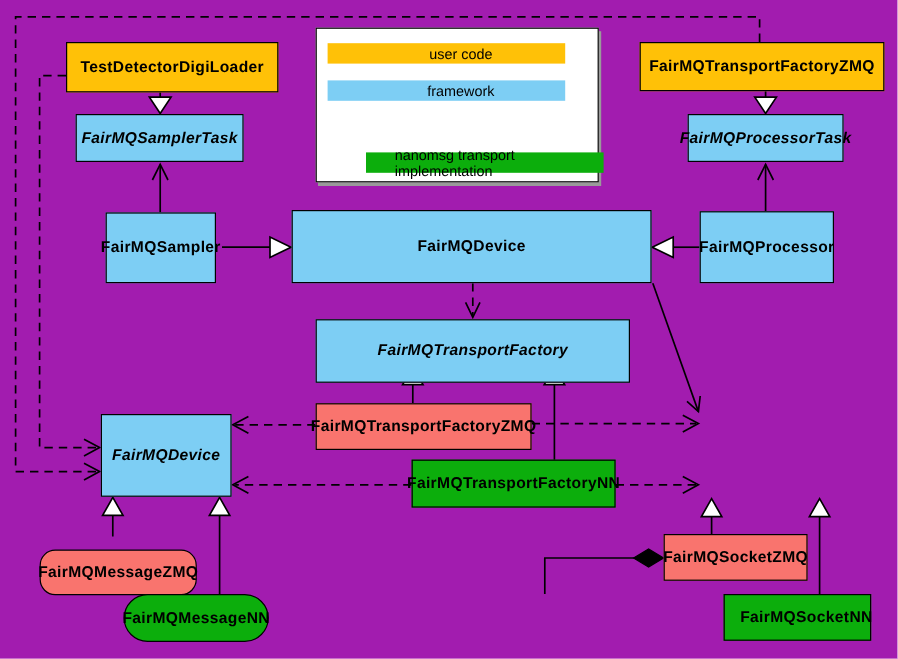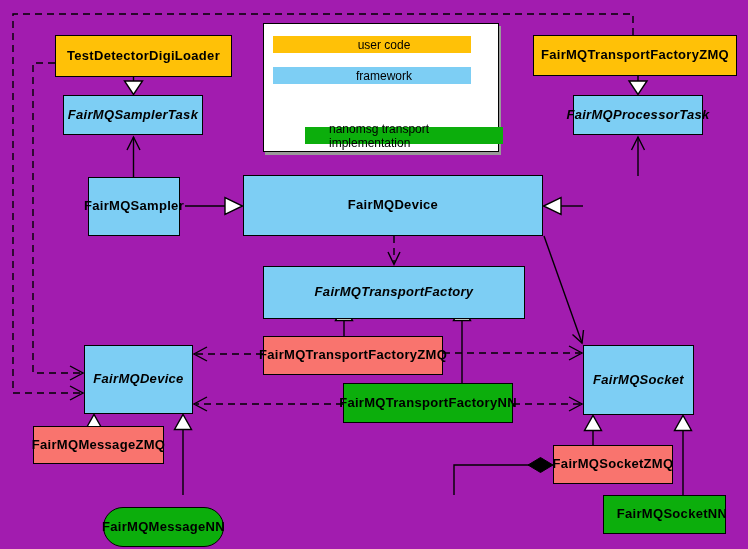--- a/index.html
+++ b/index.html
@@ -29,22 +29,22 @@
   #n-samplertask{left:63px;top:95px;width:140px;height:40px;}
   #n-processortask{left:573px;top:95px;width:130px;height:40px;}
   #n-sampler{left:73px;top:177px;width:92px;height:59px;margin-left:15px;}
   #n-device{left:243px;top:175px;width:300px;height:61px;}
   #n-processor{left:583px;top:176px;width:112px;height:60px;}
   #n-transportfactory{left:263px;top:266px;width:262px;height:53px;}
   #n-tfzmq{left:263px;top:336px;width:180px;height:39px;}
   #n-tfnn{left:343px;top:383px;width:170px;height:40px;}
   #n-message{left:84px;top:345px;width:109px;height:69px;}
   #n-socket{left:583px;top:345px;width:111px;height:70px;}
-  #n-messagezmq{left:33px;top:426px;width:131px;height:38px;}
-  #n-messagenn{left:103px;top:507px;width:121px;height:40px;border-radius:20px;}
+  #n-messagezmq{left:33px;top:458px;width:131px;height:38px;border-radius:13px;}
+  #n-messagenn{left:103px;top:495px;width:121px;height:40px;border-radius:20px;}
   #n-socketzmq{left:553px;top:445px;width:120px;height:39px;}
   #n-socketnn{left:603px;top:495px;width:123px;height:39px;padding-left:15px;}
   #n-contextzmq{left:393px;top:495px;width:122px;height:40px;}
   
   .legend{
     position:absolute;z-index:2;left:263px;top:23px;width:236px;height:129px;
     box-sizing:border-box;border:1.5px solid #000;background:#fff;
     box-shadow:2px 3px 0 #9a9a9a;
   }
   .legend-bar{
@@ -169,25 +169,25 @@
       <polygon class="diamond" points="528,465 540.5,457.5 553,465 540.5,472.5"></polygon>
     </g>
   </svg>
 
   <div class="node c-user" id="n-testdetector">TestDetectorDigiLoader</div>
   <div class="node c-user" id="n-fairtest">FairMQTransportFactoryZMQ</div>
   <div class="node c-fw abstract" id="n-samplertask">FairMQSamplerTask</div>
   <div class="node c-fw abstract" id="n-processortask">FairMQProcessorTask</div>
   <div class="node c-fw" id="n-sampler">FairMQSampler</div>
   <div class="node c-fw" id="n-device">FairMQDevice</div>
+  <div class="node c-fw" id="n-processor">FairMQProcessor</div>
   <div class="node c-fw abstract" id="n-transportfactory">FairMQTransportFactory</div>
   <div class="node c-zmq" id="n-tfzmq">FairMQTransportFactoryZMQ</div>
   <div class="node c-nn" id="n-tfnn">FairMQTransportFactoryNN</div>
   <div class="node c-fw abstract" id="n-message">FairMQDevice</div>
-  <div class="node c-fw abstract" id="n-socket">FairMQSocket</div>
   <div class="node c-zmq" id="n-messagezmq">FairMQMessageZMQ</div>
   <div class="node c-nn" id="n-messagenn">FairMQMessageNN</div>
   <div class="node c-zmq" id="n-socketzmq">FairMQSocketZMQ</div>
   <div class="node c-nn" id="n-socketnn">FairMQSocketNN</div>
 
   <div class="legend">
     <div class="legend-bar c-user" id="lg-0">user code</div>
     <div class="legend-bar c-fw" id="lg-1">framework</div>
     <div class="legend-bar c-nn" id="lg-3">nanomsg transport implementation</div>
   </div>

